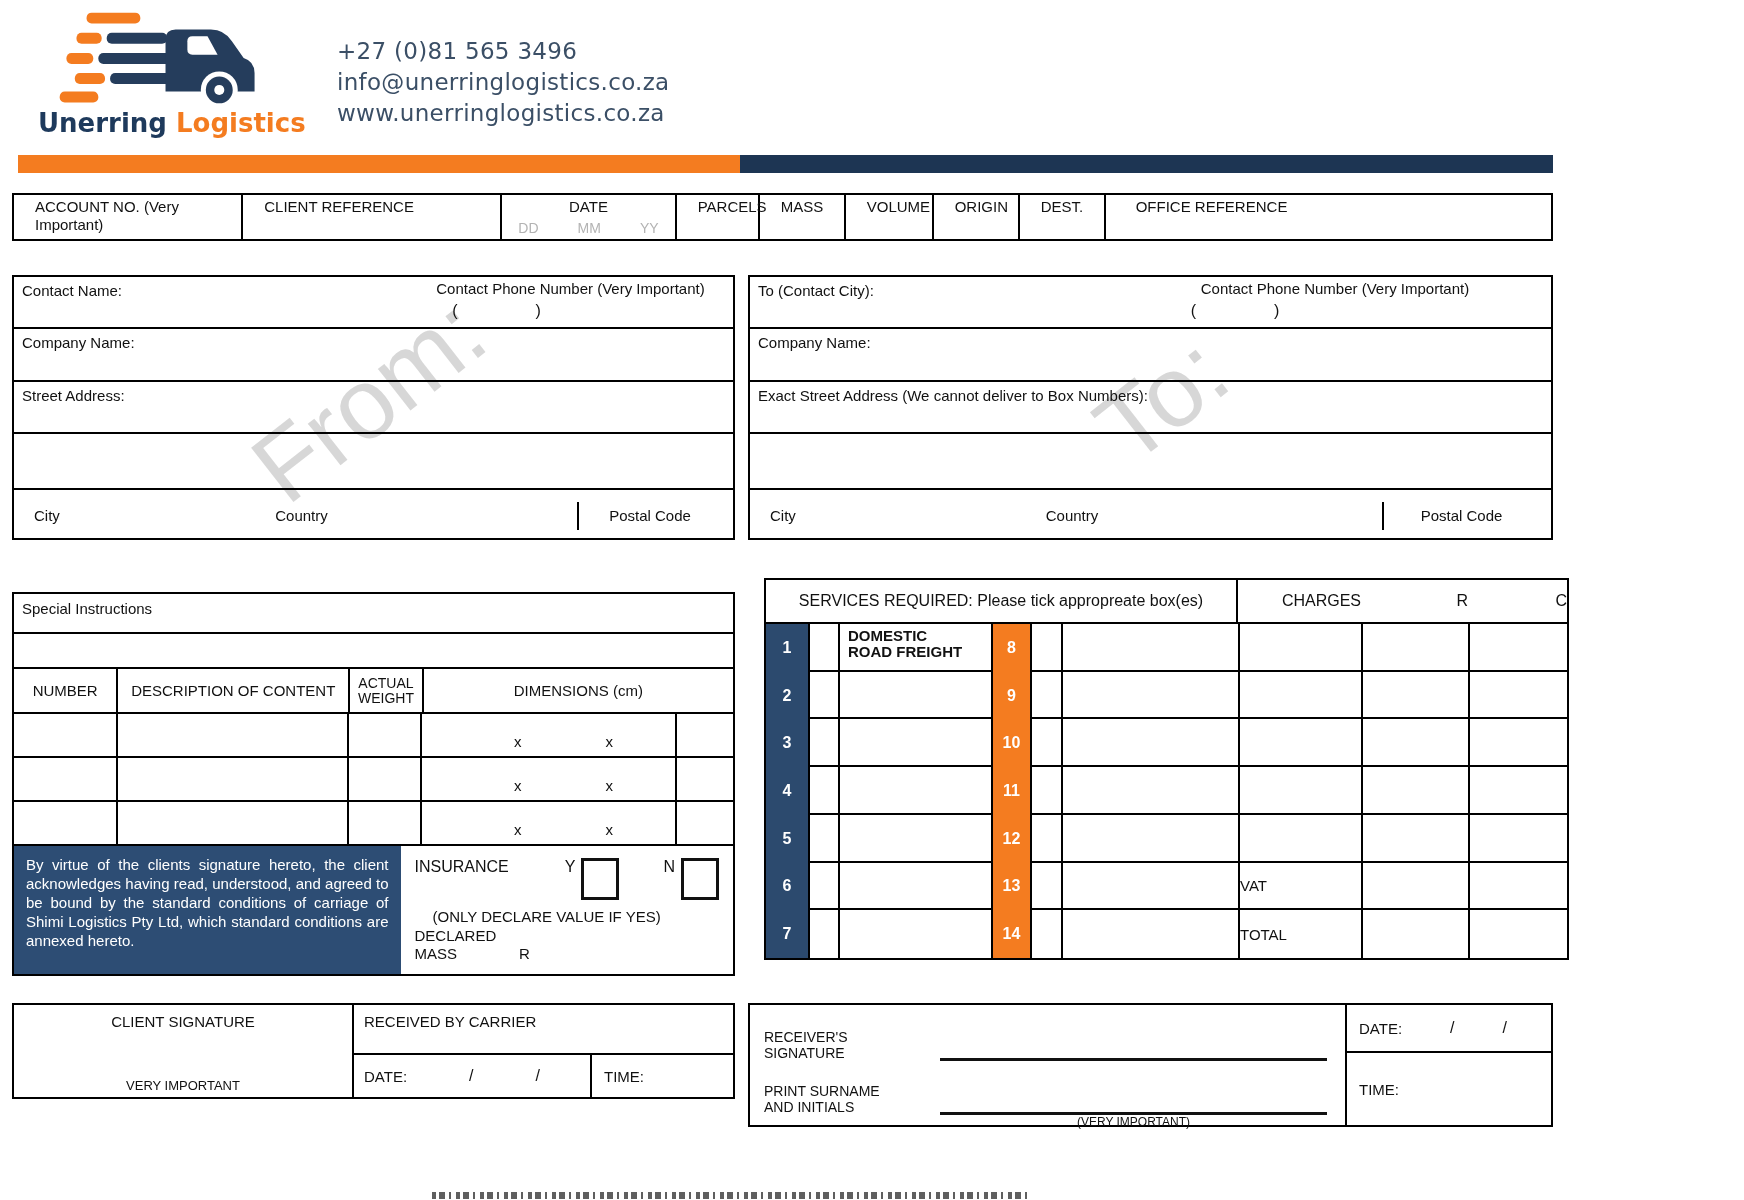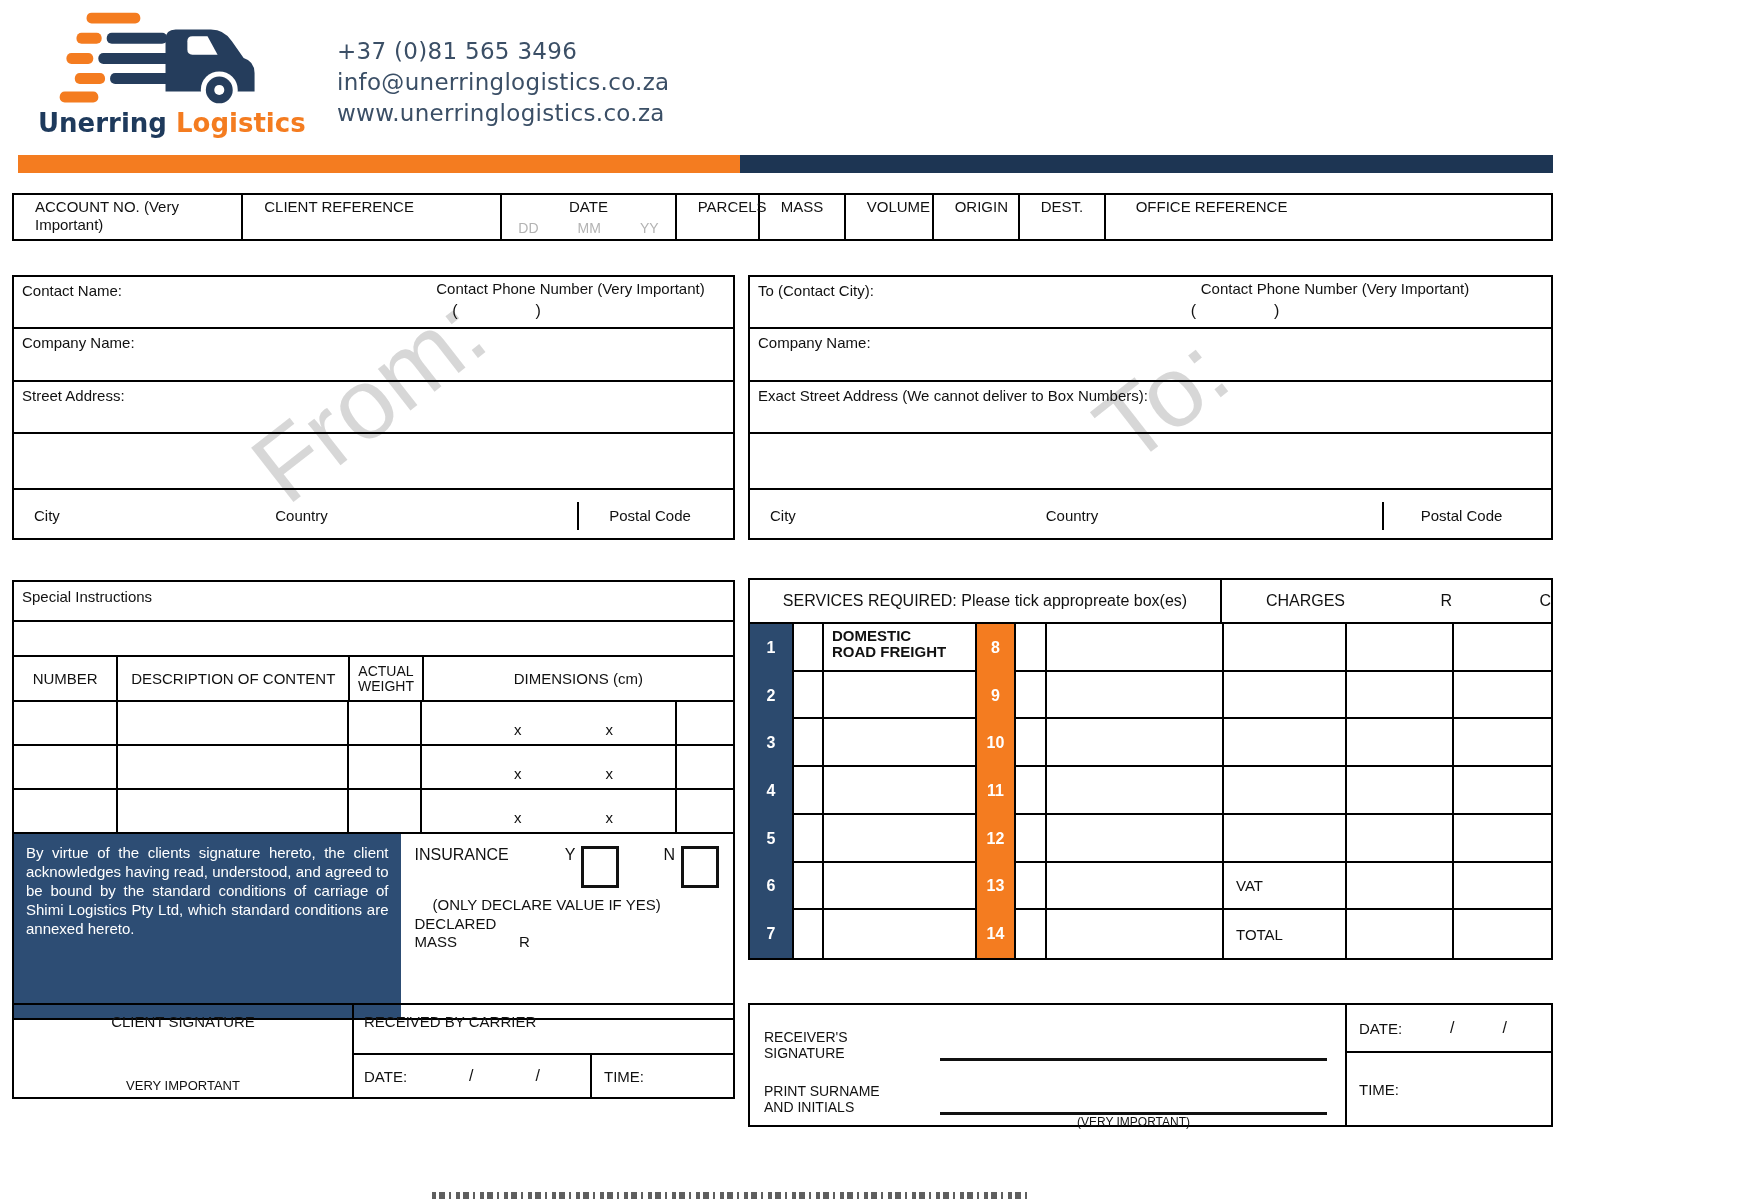--- a/index.html
+++ b/index.html
@@ -36,21 +36,21 @@
   .phone-area{position:absolute;top:3px;text-align:center}
   .phone-parens{font-size:16px;margin-top:5px}
   .paren-gap{display:inline-block;width:78px}
   .city-cell{position:relative;border-right:2px solid #000;height:100%;padding:5px 8px}
   .country-lbl{position:absolute;left:0;right:0;top:5px;text-align:center}
   .postal-cell{flex:1;text-align:center;padding-top:5px}
 
   .watermark{font-size:100px;color:#c9c9c9;opacity:.72;transform:rotate(-38deg);transform-origin:center;white-space:nowrap;z-index:0}
 
   
-  .cons-table{left:12px;top:580px;width:723px;height:440px;display:flex;flex-direction:column}
+  .cons-table{left:12px;top:592px;width:723px;height:384px;display:flex;flex-direction:column}
   .cons-si{height:40px;border-bottom:2px solid #000;padding:6px 8px}
   .cons-empty{height:35px;border-bottom:2px solid #000}
   .cons-head{height:45px;border-bottom:2px solid #000;display:flex;text-align:center}
   .cons-head>div{border-right:2px solid #000;display:flex;flex-direction:column;justify-content:center}
   .cons-head>div:last-child{border-right:none}
   .c-num{width:105px}.c-desc{width:233px}.c-wt{width:74px;font-size:14px;line-height:15px}.c-dim{width:311px}
   .cons-row{height:44px;border-bottom:2px solid #000;display:flex}
   .cons-row>div{border-right:2px solid #000}
   .cons-row>div:last-child{border-right:none}
   .dim-cell{width:311px;display:flex;border-right:none !important}
@@ -59,38 +59,38 @@
   .cons-bottom{flex:1;display:flex}
   .terms{width:412px;background:#2d4d74;color:#fff;font-size:15px;line-height:19px;padding:9px 12px;text-align:justify}
   .insurance{flex:1;padding:8px 14px;position:relative;font-size:16px}
   .ins-line1{display:flex;align-items:flex-start;margin-top:4px}
   .ins-box{width:38px;height:42px;border:3px solid #111;margin-left:6px}
   .ins-note{margin:8px 0 0 18px;font-size:15px}
   .ins-declared{margin-top:2px;font-size:15px;line-height:18px}
   .ins-r{display:inline-block;margin-left:62px}
 
   
-  .svc-table{left:748px;top:578px;width:805px;height:382px;display:flex;flex-direction:column}
+  .svc-table{left:764px;top:578px;width:805px;height:382px;display:flex;flex-direction:column}
   .svc-head{height:44px;border-bottom:2px solid #000;display:flex}
   .svc-head-left{width:472px;border-right:2px solid #000;display:flex;align-items:center;justify-content:center;font-size:16px}
   .svc-head-right{flex:1;display:flex;align-items:center}
   .svc-head-right span{display:block;text-align:right;font-size:16px}
   .sh-charges{width:123px}.sh-r{width:107px}.sh-c{width:99px}
   .svc-body{flex:1;display:flex;flex-direction:column}
   .svc-row{flex:1;display:flex;min-height:0}
   .svc-row>div{height:100%}
   .cell-line{border-bottom:2px solid #000}
   .svc-row.lastrow .cell-line{border-bottom:none}
   .n-navy{width:42px;background:#2c4a6e;color:#fff;display:flex;align-items:center;justify-content:center;font-size:16px;font-weight:bold}
   .n-orange{width:37px;background:#f47c20;color:#fff;display:flex;align-items:center;justify-content:center;font-size:16px;font-weight:bold}
   .tick1{width:32px;border-left:2px solid #000;border-right:2px solid #000}
   .tick2{width:33px;border-left:2px solid #000;border-right:2px solid #000}
   .svc-desc1{width:153px;border-right:2px solid #000;font-size:15px;font-weight:bold;line-height:16px;padding:4px 0 0 8px}
   .svc-desc2{width:177px;border-right:2px solid #000}
-  .svc-charge{width:123px;border-right:2px solid #000;display:flex;align-items:center;padding-left:12px;font-size:15px}
+  .svc-charge{width:123px;border-right:2px solid #000;display:flex;align-items:center;padding-left:0;font-size:15px}
   .svc-r{width:107px;border-right:2px solid #000}
   .svc-c{flex:1}
 
   
   .foot-left{left:12px;top:1003px;width:723px;height:96px;display:flex}
   .fl-sig{width:340px;border-right:2px solid #000;display:flex;flex-direction:column;align-items:center;justify-content:space-between;padding:8px 0 4px 0}
   .fl-sig .vi{font-size:13px}
   .fl-carrier{flex:1;display:flex;flex-direction:column}
   .fl-carrier-top{height:50px;border-bottom:2px solid #000;padding:8px 10px}
   .fl-carrier-bot{flex:1;display:flex}
@@ -132,21 +132,21 @@
     <circle cx="192" cy="94" r="6" fill="#fff"></circle>
     <path d="M160,30 L178,30 L190,52 L160,52 Q154,52 154,46 L154,36 Q154,30 160,30 Z" fill="#fff"></path>
   </svg>
   <div class="logo-text">
     <span class="t1">Unerring</span>
     <span class="t2">Logistics</span>
   </div>
 </div>
 
 <div class="abs contact-block">
-  <div>+37 (0)81 565 3496</div>
+  <div>+27 (0)81 565 3496</div>
   <div>info@unerringlogistics.co.za</div>
   <div>www.unerringlogistics.co.za</div>
 </div>
 
 <div class="abs bar-orange"></div>
 <div class="abs bar-navy"></div>
 
 <div class="abs watermark" style="left:238px;top:342px">From:</div>
 <div class="abs watermark" style="left:1095px;top:342px">To:</div>
 

